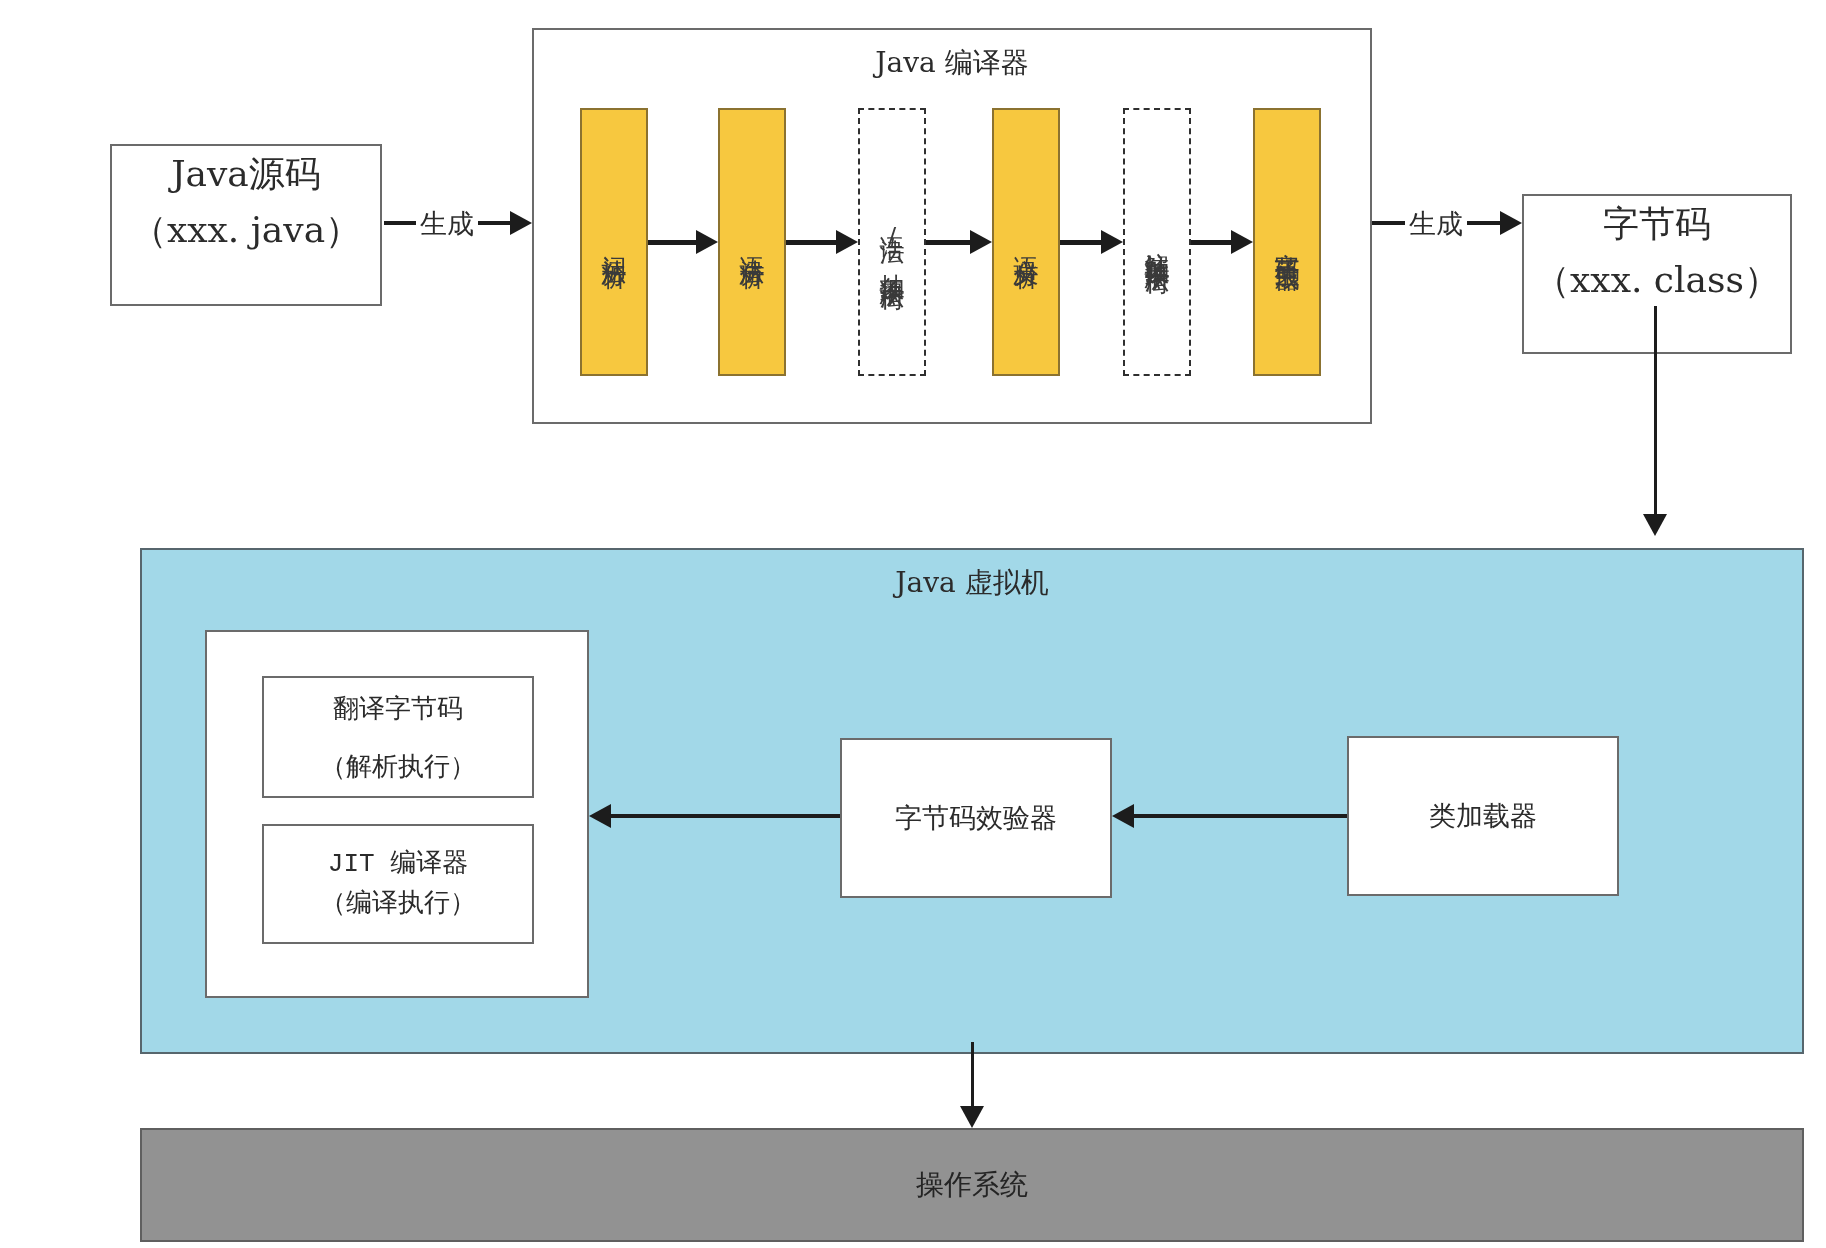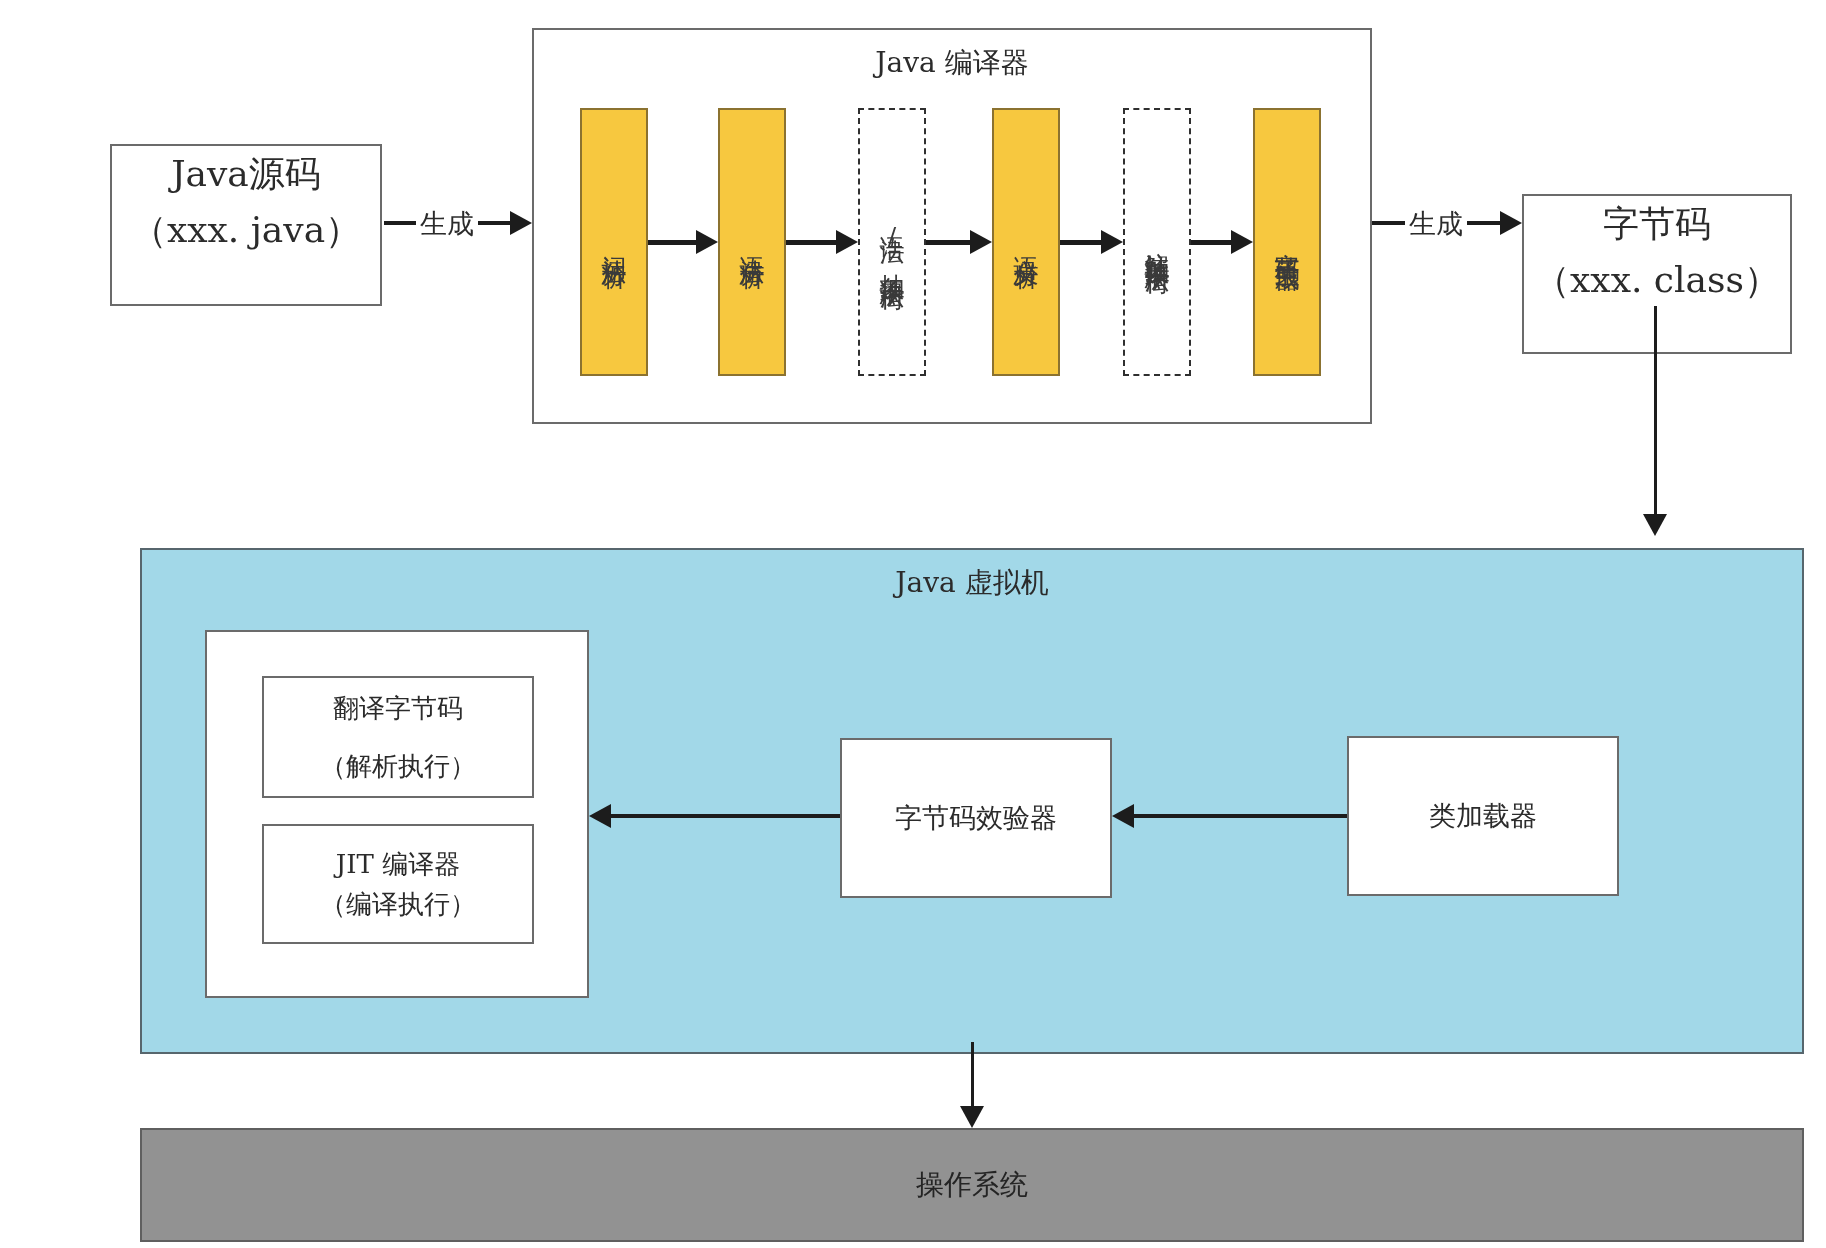--- a/index.html
+++ b/index.html
@@ -202,21 +202,21 @@
   </div>
 
   <div class="jvm-box">
     <div class="panel-title">Java 虚拟机</div>
 
     <div class="exec-box">
       <div class="exec-inner" style="top:44px; height:122px;gap:17px;">
         <div>翻译字节码</div>
         <div>（解析执行）</div>
       </div>
-      <div class="exec-inner" style="top:192px; height:120px;">
+      <div class="exec-inner" style="top:192px; height:120px;font-family:Liberation Mono, monospace;">
         <div>JIT 编译器</div>
         <div>（编译执行）</div>
       </div>
     </div>
 
     <div class="jvm-white" style="left:698px; top:188px; width:272px; height:160px;">字节码效验器</div>
 
     <div class="jvm-white" style="left:1205px; top:186px; width:272px; height:160px;">类加载器</div>
 
     <div class="h-arrow" style="left:970px; top:254px; width:235px; height:24px;">

